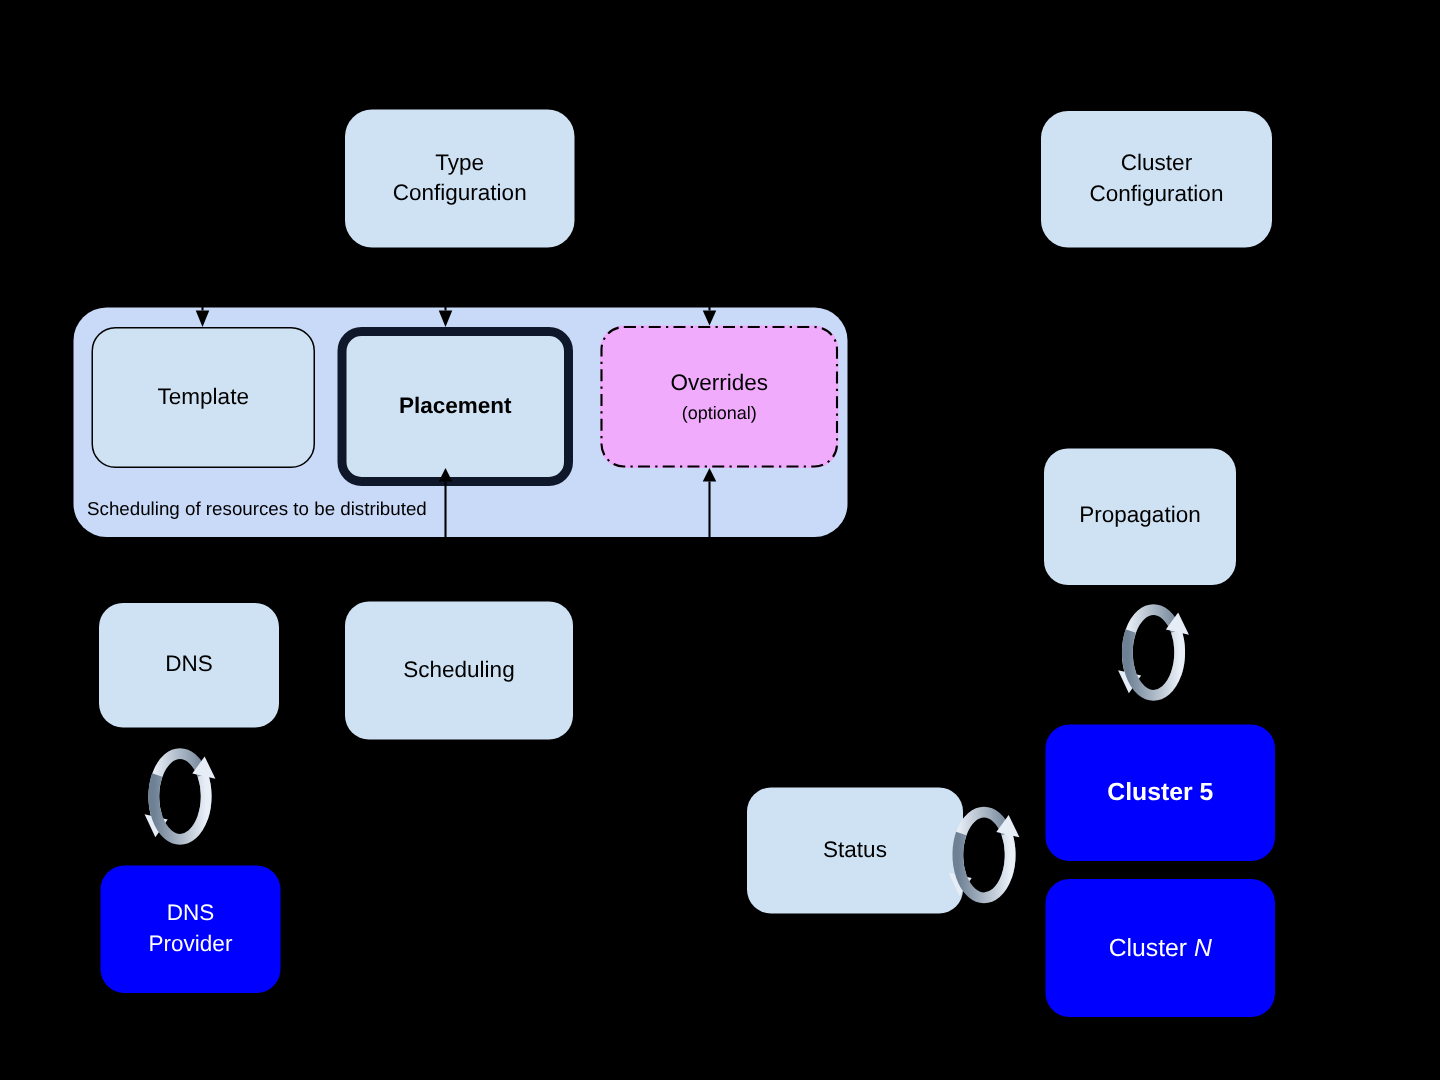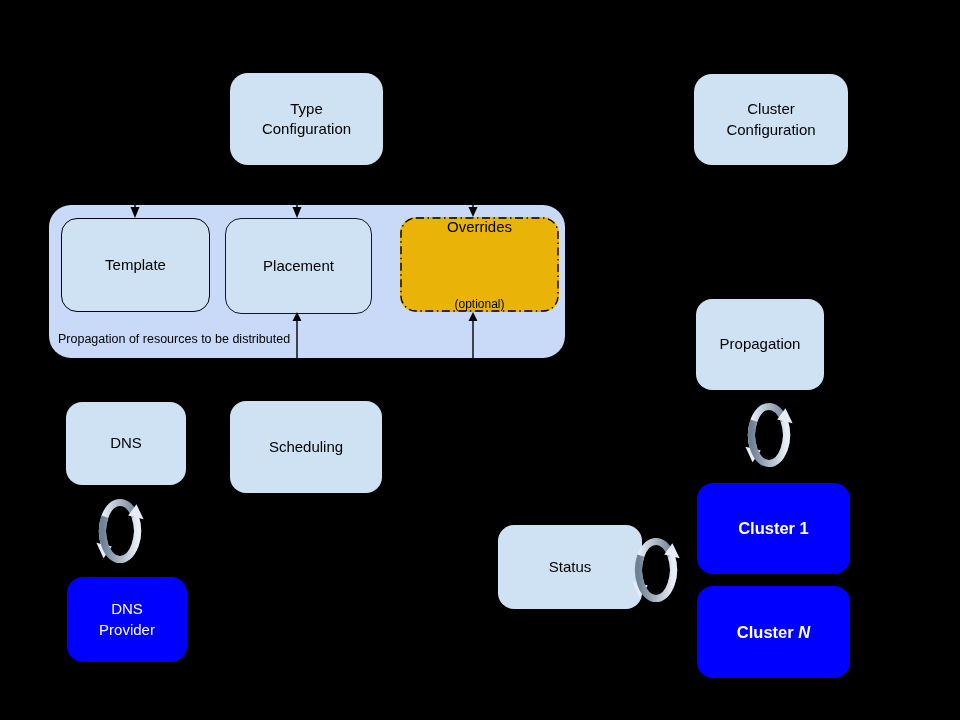--- a/index.html
+++ b/index.html
@@ -13,39 +13,39 @@
     font-size:15px;line-height:1.35;
   }
   .node .lbl{white-space:pre-line;}
   .big-radius{border-radius:18px;}
   .group{
     position:absolute;left:49px;top:205px;width:516px;height:153px;
     background:#c9daf8;border-radius:22px;
   }
   .group .node{position:absolute;}
   #template{left:12px;top:13px;width:147px;height:92px;border:1px solid #000;}
-  #placement{left:176px;top:13px;width:145px;height:94px;border:1px solid #0f172a;}
-  #overrides{left:351px;top:12px;width:159px;height:95px;background:#eab308;justify-content:space-between;}
+  #placement{left:176px;top:13px;width:145px;height:94px;border:6px solid #0f172a;font-weight:bold;}
+  #overrides{left:351px;top:12px;width:159px;height:95px;background:#f0abfc;}
   #overrides .dashrect{position:absolute;left:0;top:0;}
   #overrides .lbl{position:relative;}
   #overrides .sub{position:relative;font-size:12px;margin-top:1px;}
   #group-caption{
     position:absolute;left:9px;bottom:12px;font-size:12.5px;color:#000;white-space:nowrap;
   }
   #type-config{left:230px;top:73px;width:153px;height:92px;}
   #cluster-config{left:694px;top:74px;width:154px;height:91px;}
   #dns{left:66px;top:402px;width:120px;height:83px;}
   #scheduling{left:230px;top:401px;width:152px;height:92px;}
   #propagation{left:696px;top:299px;width:128px;height:91px;}
   #policy{left:247px;top:577px;width:120px;height:86px;}
   #status{left:498px;top:525px;width:144px;height:84px;}
   .blue{background:#0000ff;color:#fff;}
   #dns-provider{left:67px;top:577px;width:120px;height:85px;}
   #cluster-1{left:697px;top:483px;width:153px;height:91px;font-weight:bold;font-size:16.5px;}
-  #cluster-n{left:697px;top:586px;width:153px;height:92px;font-weight:bold;font-size:16.5px;}
+  #cluster-n{left:697px;top:586px;width:153px;height:92px;font-weight:normal;font-size:16.5px;}
   #edges{position:absolute;left:0;top:0;pointer-events:none;}
   .sync{position:absolute;width:56px;height:76px;}
   #sync-dns{left:92px;top:493px;}
   #sync-propagation{left:741px;top:397px;}
   #sync-status{left:628px;top:532px;}
 </style>
 </head>
 <body>
 
 <div id="stage">
@@ -67,21 +67,21 @@
     <div class="node" id="placement">
       <span class="lbl">Placement</span>
     </div>
     <div class="node" id="overrides">
       <svg class="dashrect" width="159" height="95" viewBox="0 0 159 95">
         <rect x="1" y="1" width="157" height="93" rx="15" fill="none" stroke="#000" stroke-width="1.4" stroke-dasharray="8 3.5 1.5 3.5"></rect>
       </svg>
       <span class="lbl">Overrides</span>
       <span class="sub">(optional)</span>
     </div>
-    <div id="group-caption">Propagation of resources to be distributed</div>
+    <div id="group-caption">Scheduling of resources to be distributed</div>
   </div>
 
   <svg id="edges" width="960" height="720" viewBox="0 0 960 720">
     <g>
       <line x1="135" y1="198" x2="135" y2="207" stroke="#000" stroke-width="1.4" stroke-dasharray="3.5 3"></line>
       <polygon points="130.5,207 139.5,207 135,218" fill="#000"></polygon>
     </g>
     <g>
       <line x1="297" y1="198" x2="297" y2="207" stroke="#000" stroke-width="1.4" stroke-dasharray="3.5 3"></line>
       <polygon points="292.5,207 301.5,207 297,218" fill="#000"></polygon>
@@ -111,21 +111,21 @@
 Provider</span>
   </div>
 
   <div class="node" id="propagation">
     <span class="lbl">Propagation</span>
   </div>
   <div class="node" id="status">
     <span class="lbl">Status</span>
   </div>
   <div class="node blue" id="cluster-1">
-    <span class="lbl">Cluster 1</span>
+    <span class="lbl">Cluster 5</span>
   </div>
   <div class="node blue" id="cluster-n">
     <span class="lbl"><span>Cluster </span><i>N</i></span>
   </div>
 
   <svg class="sync" id="sync-dns" viewBox="0 0 54 74">
     <defs>
       <linearGradient id="sgT1" x1="0" y1="0" x2="1" y2="0">
           <stop offset="0" stop-color="#e9eff7"></stop>
           <stop offset="1" stop-color="#6d8094"></stop>

